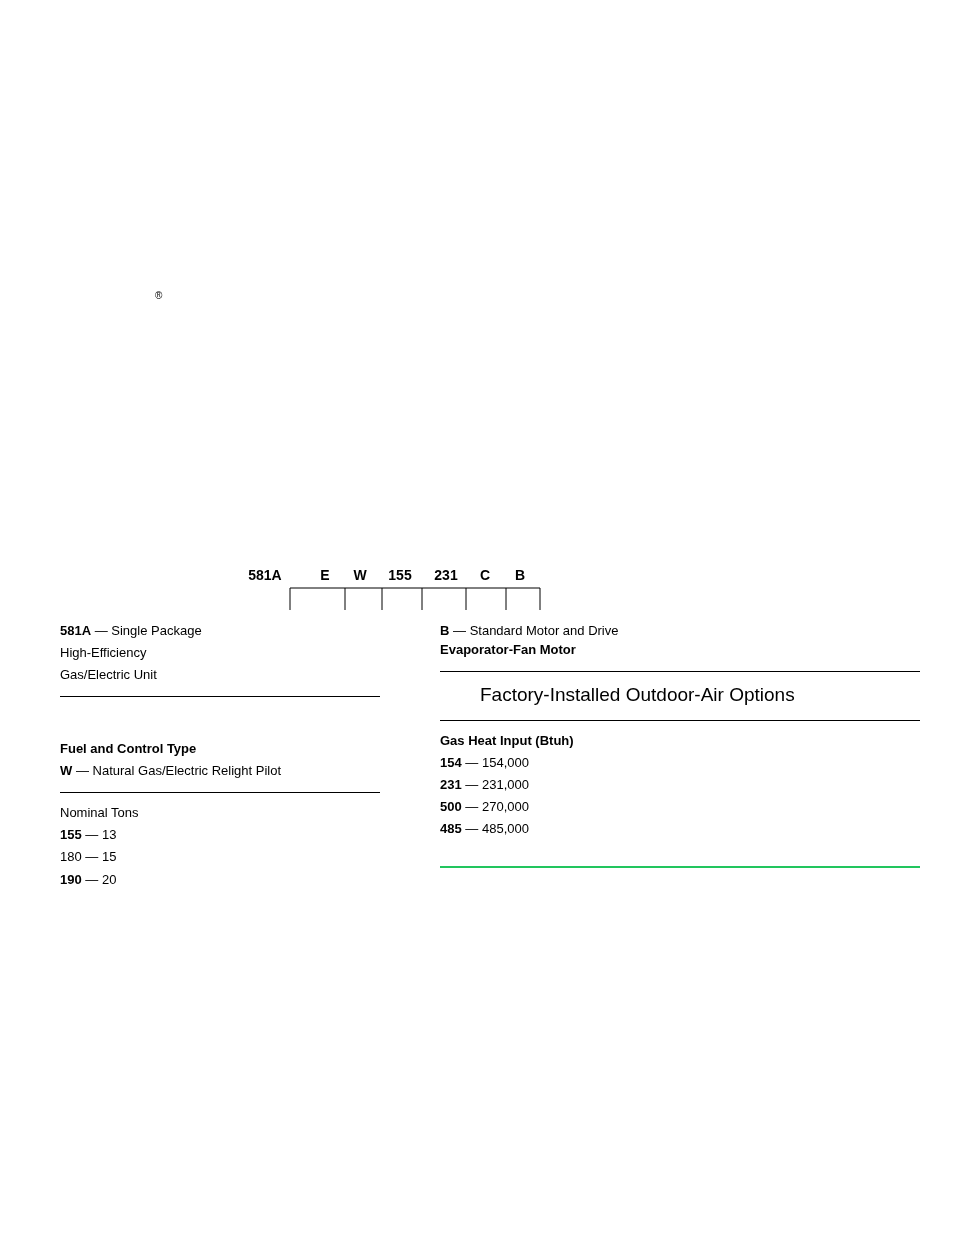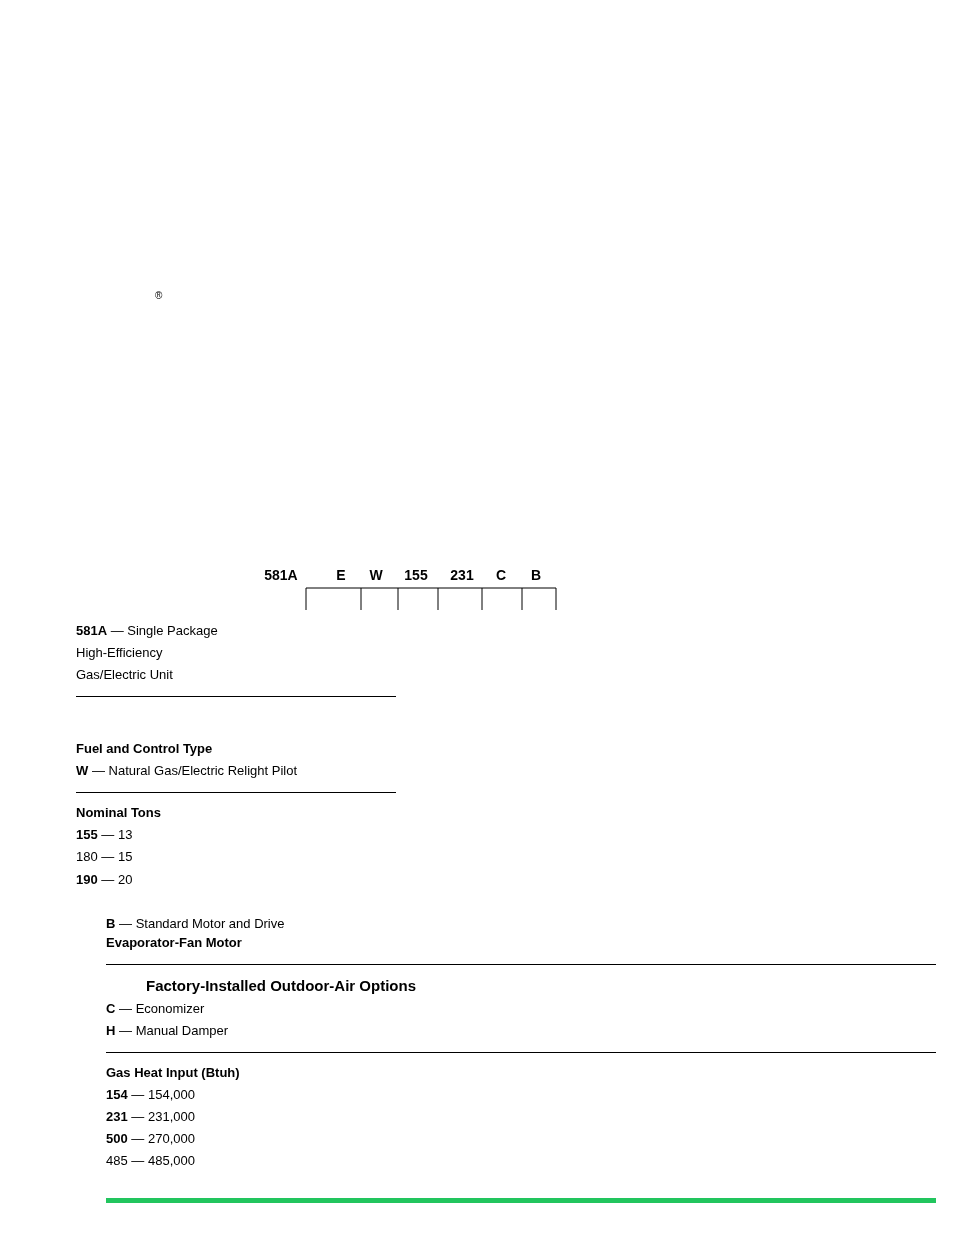--- a/index.html
+++ b/index.html
@@ -34,21 +34,21 @@
     }
 
   </style>
 </head>
 <body>
 
 <div class="page-container">
 
   <div class="registered-mark">®</div>
 
-  <div style="position: absolute; top: 560px; left: 76px; width: 860px;">
+  <div style="position: absolute; top: 560px; left: 60px; width: 860px;">
 
     <svg width="860" height="60" style="display:block; overflow:visible;">
 
       <line x1="230" y1="28" x2="230" y2="50" stroke="#000" stroke-width="1"></line>
 
       <line x1="285" y1="28" x2="285" y2="50" stroke="#000" stroke-width="1"></line>
 
       <line x1="230" y1="28" x2="285" y2="28" stroke="#000" stroke-width="1"></line>
 
       <line x1="322" y1="28" x2="322" y2="50" stroke="#000" stroke-width="1"></line>
@@ -73,42 +73,42 @@
 
       <text x="205" y="20" font-family="Arial" font-size="14" font-weight="bold" text-anchor="middle">581A</text>
       <text x="265" y="20" font-family="Arial" font-size="14" font-weight="bold" text-anchor="middle">E</text>
       <text x="300" y="20" font-family="Arial" font-size="14" font-weight="bold" text-anchor="middle">W</text>
       <text x="340" y="20" font-family="Arial" font-size="14" font-weight="bold" text-anchor="middle">155</text>
       <text x="386" y="20" font-family="Arial" font-size="14" font-weight="bold" text-anchor="middle">231</text>
       <text x="425" y="20" font-family="Arial" font-size="14" font-weight="bold" text-anchor="middle">C</text>
       <text x="460" y="20" font-family="Arial" font-size="14" font-weight="bold" text-anchor="middle">B</text>
     </svg>
 
-    <div style="display:flex; flex-direction:column; margin-top:0;">
+    <div style="display:flex; flex-direction:row; margin-top:0;">
 
       <div style="width:330px; padding-right:10px;">
 
         <div style="border-bottom:1px solid #000; padding-bottom:10px; margin-bottom:12px;">
           <div style="font-size:13px; line-height:1.7;">
             <span style="font-weight:bold;">581A</span><span> — </span><span>Single Package</span><br>
             <span>High-Efficiency</span><br>
             <span>Gas/Electric Unit</span>
           </div>
         </div>
 
 
         <div style="border-bottom:1px solid #000; padding-bottom:10px; margin-bottom:12px;margin-top:44px;">
           <div style="font-weight:bold; margin-bottom:4px; font-size:13px;">Fuel and Control Type</div>
           <div style="font-size:13px; line-height:1.7;">
             <span style="font-weight:bold;">W</span><span> — </span><span>Natural Gas/Electric Relight Pilot</span>
           </div>
         </div>
 
         <div style="padding-bottom:10px; margin-bottom:12px;">
-          <div style="font-weight:bold; margin-bottom:4px; font-size:13px;">Nominal Tons</div>
+          <div style="font-weight:normal; margin-bottom:4px; font-size:13px;">Nominal Tons</div>
           <div style="font-size:13px; line-height:1.7;">
             <span style="font-weight:bold;">155</span><span> — </span><span>13</span><br>
             <span style="font-weight:normal;">180</span><span> — </span><span>15</span><br>
             <span style="font-weight:bold;">190</span><span> — </span><span>20</span>
           </div>
         </div>
 
       </div>
 
       <div style="width:20px;"></div>
@@ -116,34 +116,30 @@
       <div style="flex:1; padding-left:30px;">
 
         <div style="border-bottom:1px solid #000; padding-bottom:10px; margin-bottom:12px;">
           <div style="font-size:13px; line-height:1.7;">
             <span style="font-weight:bold;">B</span><span> — </span><span>Standard Motor and Drive</span>
           </div>
           <div style="font-weight:bold; margin-bottom:4px; font-size:13px;">Evaporator-Fan Motor</div>
         </div>
 
         <div style="border-bottom:1px solid #000; padding-bottom:10px; margin-bottom:12px;">
-          <div style="font-weight:bold; margin-bottom:4px; font-size:15px;padding-left:40px;">Factory-Installed Outdoor-Air Options</div>
-          <div style="font-size:13px; line-height:1.7;">
-            <span style="font-weight:bold;">C</span><span> — </span><span>Economizer</span><br>
-            <span style="font-weight:bold;">H</span><span> — </span><span>Manual Damper</span>
-          </div>
+          <div style="font-weight:normal; margin-bottom:4px; font-size:19px;padding-left:40px;">Factory-Installed Outdoor-Air Options</div>
         </div>
 
-        <div style="border-bottom:5px solid #22c55e; padding-bottom:26px; ">
+        <div style="border-bottom:2px solid #22c55e; padding-bottom:26px; ">
           <div style="font-weight:bold; margin-bottom:4px; font-size:13px;">Gas Heat Input (Btuh)</div>
           <div style="font-size:13px; line-height:1.7;">
             <span style="font-weight:bold;">154</span><span> — </span><span>154,000</span><br>
             <span style="font-weight:bold;">231</span><span> — </span><span>231,000</span><br>
             <span style="font-weight:bold;">500</span><span> — </span><span>270,000</span><br>
-            <span style="font-weight:normal;">485</span><span> — </span><span>485,000</span>
+            <span style="font-weight:bold;">485</span><span> — </span><span>485,000</span>
           </div>
         </div>
 
       </div>
 
     </div>
   </div>
 
 </div>
 

